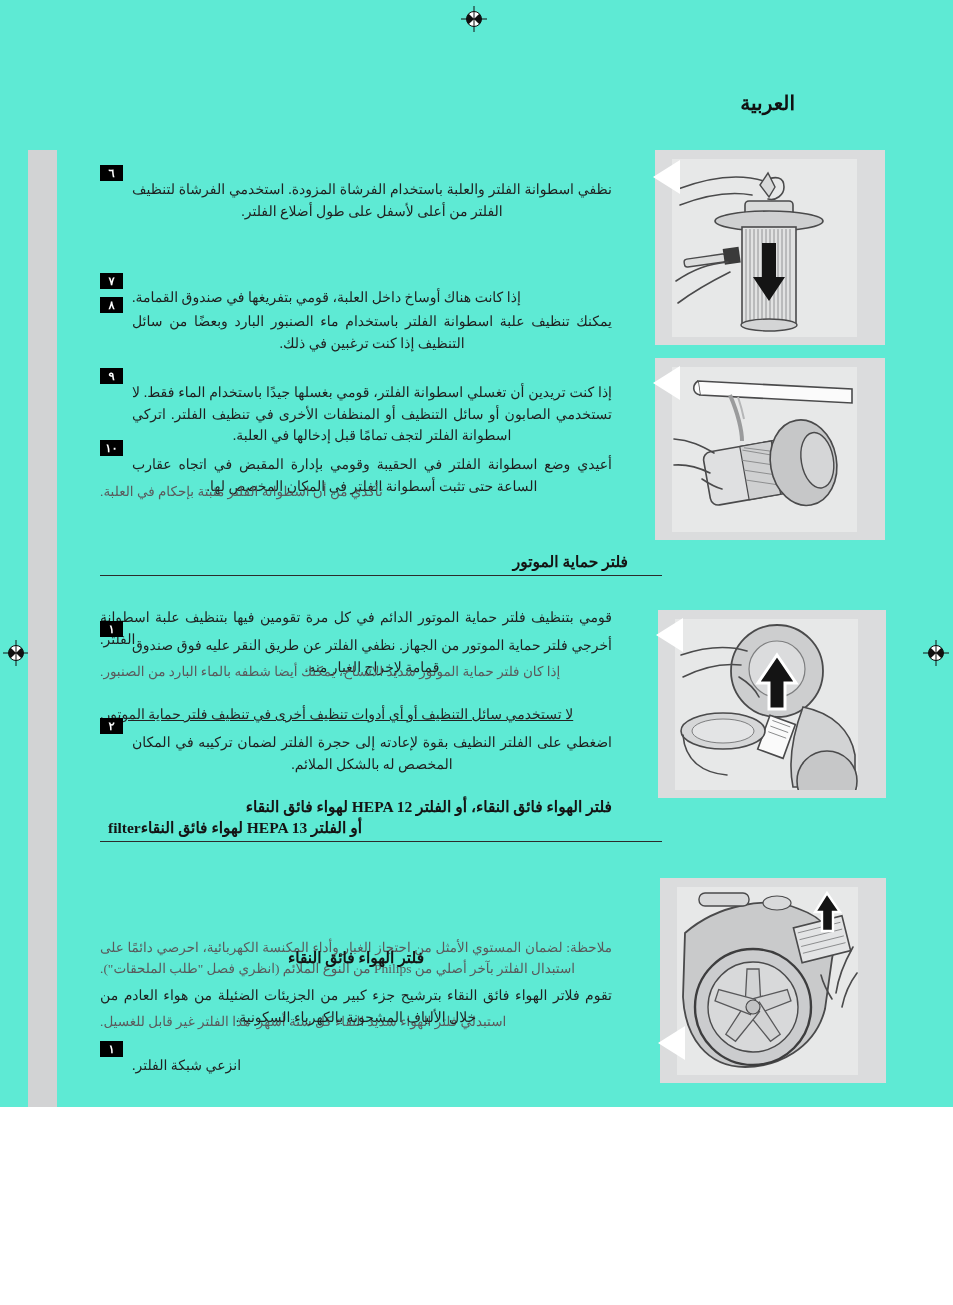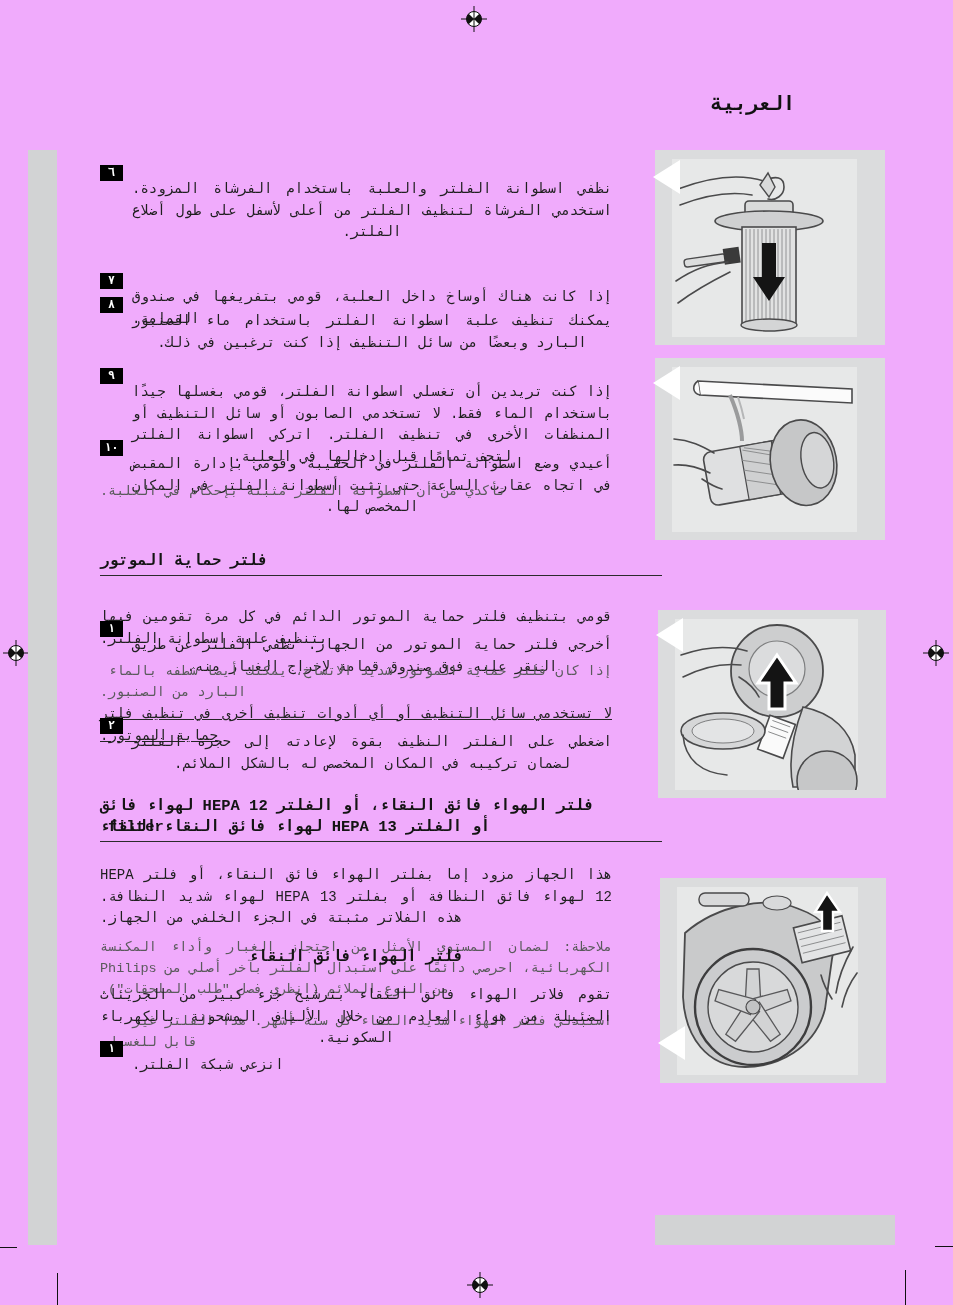--- a/index.html
+++ b/index.html
@@ -1,17 +1,17 @@
 <!DOCTYPE html>
 <html lang="ar"><head>
 <meta charset="utf-8">
 <style>
   html,body{margin:0;padding:0;background:#fff;}
-  .page{position:relative;width:953px;height:1305px;background:#f0abfc;overflow:hidden;
-        font-family:Liberation Mono, monospace;color:#1f1f1f;}
+  .page{position:relative;width:953px;height:1107px;background:#5eead4;overflow:hidden;
+        font-family:Liberation Serif, serif;color:#1f1f1f;}
   .abs{position:absolute;}
   .para{font-size:14px;line-height:21.5px;direction:rtl;text-align:justify;text-align-last:center;margin-top:16px;}
   .last-left{text-align-last:left;}
   .step{display:flex;gap:9px;align-items:flex-start;}
   .badge{background:#000;color:#fff;font-size:11.5px;font-weight:bold;line-height:16px;
          min-width:15px;height:16px;padding:0 4px;text-align:center;margin-top:2px;flex:0 0 auto;}
   .stext{flex:1;}
   .warn{text-decoration:underline;color:#242424;}
   .note{color:#5a5a5c;font-size:13.5px;line-height:21px;direction:rtl;text-align:right;text-align-last:left;}
   .note.multi{text-align:justify;margin-top:39px;}
@@ -97,43 +97,42 @@
     <div class="stext para">إذا كنت تريدين أن تغسلي اسطوانة الفلتر، قومي بغسلها جيدًا باستخدام الماء فقط. لا تستخدمي الصابون أو سائل التنظيف أو المنظفات الأخرى في تنظيف الفلتر. اتركي اسطوانة الفلتر لتجف تمامًا قبل إدخالها في العلبة.</div>
   </div>
 
   <div class="abs step" style="left:100px;top:438px;width:512px">
     <div class="badge">١٠</div>
     <div class="stext para">أعيدي وضع اسطوانة الفلتر في الحقيبة وقومي بإدارة المقبض في اتجاه عقارب الساعة حتى تثبت أسطوانة الفلتر في المكان المخصص لها.</div>
   </div>
   <div class="abs note" style="left:100px;top:481px;width:512px">تأكدي من أن اسطوانة الفلتر مثبتة بإحكام في العلبة.</div>
 
 
-  <div class="abs h-sec" style="left:100px;top:551px;width:512px;text-align:left">فلتر حماية الموتور</div>
+  <div class="abs h-sec" style="left:116px;top:551px;width:512px;text-align:right">فلتر حماية الموتور</div>
   <div class="abs rule" style="left:100px;top:575px;width:562px"></div>
 
   <div class="abs para last-left" style="left:100px;top:591px;width:512px">قومي بتنظيف فلتر حماية الموتور الدائم في كل مرة تقومين فيها بتنظيف علبة اسطوانة الفلتر.</div>
 
   <div class="abs step" style="left:100px;top:619px;width:512px">
     <div class="badge">١</div>
     <div class="stext para">أخرجي فلتر حماية الموتور من الجهاز. نظفي الفلتر عن طريق النقر عليه فوق صندوق قمامة لإخراج الغبار منه.</div>
   </div>
   <div class="abs note" style="left:100px;top:661px;width:512px">إذا كان فلتر حماية الموتور شديد الاتساخ، يمكنك أيضا شطفه بالماء البارد من الصنبور.</div>
 
   <div class="abs para warn last-left" style="left:100px;top:688px;width:512px">لا تستخدمي سائل التنظيف أو أي أدوات تنظيف أخرى في تنظيف فلتر حماية الموتور.</div>
 
   <div class="abs step" style="left:100px;top:716px;width:512px">
     <div class="badge">٢</div>
     <div class="stext para">اضغطي على الفلتر النظيف بقوة لإعادته إلى حجرة الفلتر لضمان تركيبه في المكان المخصص له بالشكل الملائم.</div>
   </div>
 
-  <div class="abs h-sec" style="left:100px;top:796px;width:512px;text-align:left">فلتر الهواء فائق النقاء، أو الفلتر HEPA 12 لهواء فائق النقاء</div>
+  <div class="abs h-sec" style="left:100px;top:796px;width:512px;text-align:right">فلتر الهواء فائق النقاء، أو الفلتر HEPA 12 لهواء فائق النقاء</div>
   <div class="abs h-sec" style="left:108px;top:817px;width:512px;text-align:left">أو الفلتر HEPA 13 لهواء فائق النقاءfilter</div>
   <div class="abs rule" style="left:100px;top:841px;width:562px"></div>
 
-  <div class="abs para last-left" style="left:100px;top:849px;width:512px">هذا الجهاز مزود إما بفلتر الهواء فائق النقاء، أو فلتر HEPA 12 لهواء فائق النظافة أو بفلتر HEPA 13 لهواء شديد النظافة. هذه الفلاتر مثبتة في الجزء الخلفي من الجهاز.</div>
 
   <div class="abs note multi" style="left:100px;top:898px;width:512px">ملاحظة: لضمان المستوي الأمثل من احتجاز الغبار وأداء المكنسة الكهربائية، احرصي دائمًا على استبدال الفلتر بآخر أصلي من Philips من النوع الملائم (انظري فصل "طلب الملحقات").</div>
 
   <div class="abs h-sec" style="left:100px;top:947px;width:512px;text-align:center">فلتر الهواء فائق النقاء</div>
 
   <div class="abs note" style="left:100px;top:1011px;width:512px">استبدلي فلتر الهواء شديد النقاء كل ستة أشهر. هذا الفلتر غير قابل للغسيل.</div>
 
   <div class="abs para" style="left:100px;top:969px;width:512px">تقوم فلاتر الهواء فائق النقاء بترشيح جزء كبير من الجزيئات الضئيلة من هواء العادم من خلال الألياف المشحونة بالكهرباء السكونية.</div>
 
   <div class="abs step" style="left:100px;top:1039px;width:512px">

